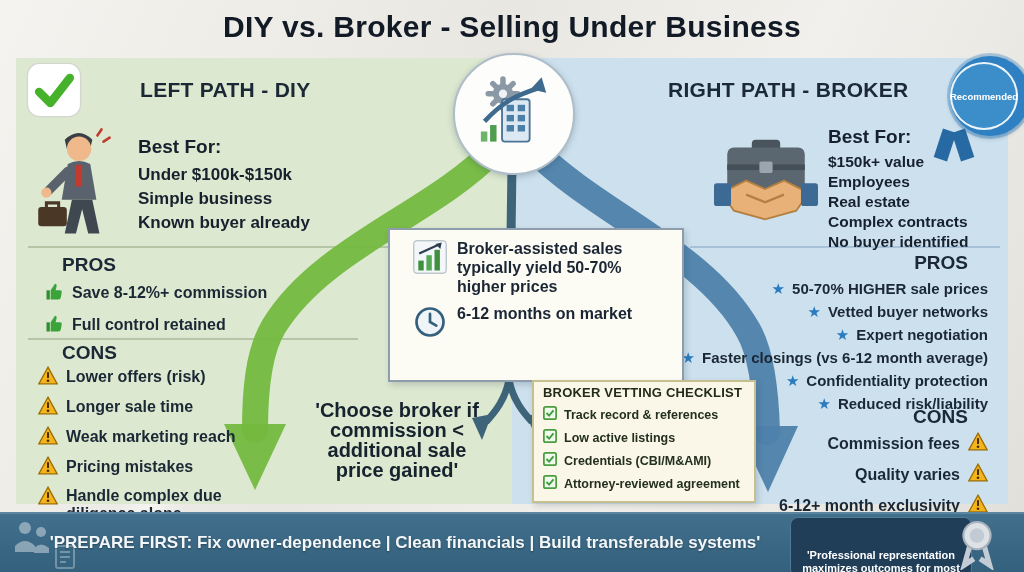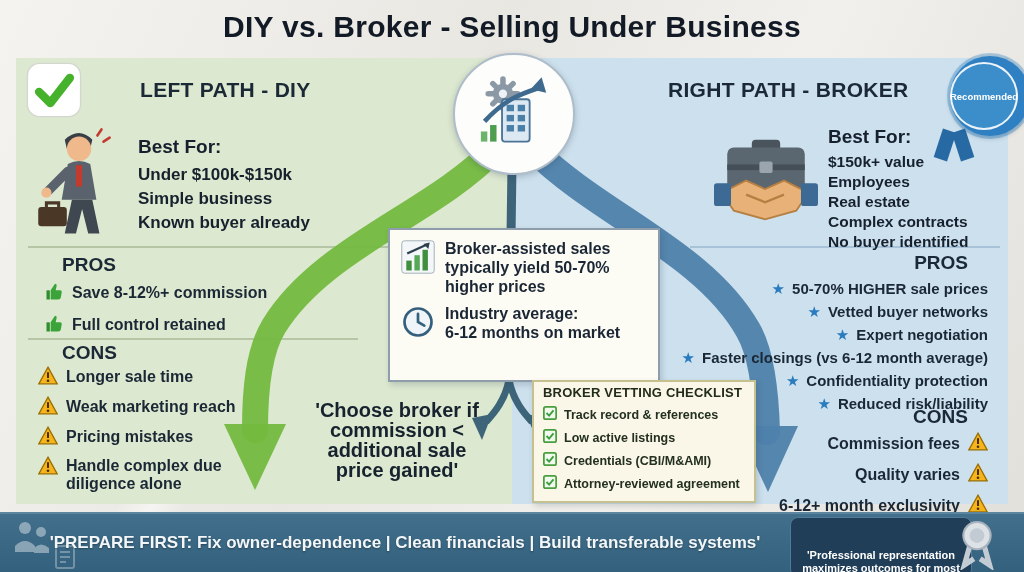--- a/index.html
+++ b/index.html
@@ -40,21 +40,21 @@
   .crow .wrap2{width:162px;line-height:18px;}
   .pros-right{left:620px;top:280px;width:368px;display:flex;flex-direction:column;gap:6px;z-index:4;}
   .rprow{display:flex;justify-content:flex-end;align-items:center;gap:7px;}
   .rprow .txt{font-size:15px;font-weight:bold;color:#1a2734;}
   .star{font-size:15px;color:#2a7cbe;line-height:15px;}
   .cons-right{left:700px;top:432px;width:288px;display:flex;flex-direction:column;gap:8px;z-index:4;}
   .rcrow{display:flex;justify-content:flex-end;align-items:center;gap:8px;}
   .rcrow .txt{font-size:16px;font-weight:bold;color:#1a2734;}
   .center-circle{left:453px;top:53px;width:118px;height:118px;border-radius:50%;background:#fdfdfb;border:2px solid #aebdc9;z-index:5;display:flex;align-items:center;justify-content:center;box-shadow:0 2px 6px rgba(40,60,80,.25);}
   .arrows{left:0;top:0;z-index:3;pointer-events:none;}
-  .stats-box{left:388px;top:228px;width:248px;height:132px;background:#fcfbf4;border:2px solid #8d9dab;z-index:5;padding:9px 10px;box-shadow:2px 3px 6px rgba(40,60,80,.2);}
+  .stats-box{left:388px;top:228px;width:248px;height:132px;background:#fcfbf4;border:2px solid #8d9dab;z-index:5;padding:9px 22px;box-shadow:2px 3px 6px rgba(40,60,80,.2);}
   .stat-row{display:flex;align-items:flex-start;gap:9px;margin-bottom:8px;}
   .stat-txt{font-size:16px;font-weight:bold;color:#1a2634;line-height:19px;}
   .advice{left:309px;top:400px;width:176px;text-align:center;font-size:20px;font-weight:bold;color:#16222e;line-height:20px;z-index:5;}
   .checklist{left:532px;top:380px;width:202px;background:#fbf7e8;border:2px solid #c6c08e;z-index:5;padding:3px 9px;box-shadow:2px 3px 6px rgba(40,60,80,.18);}
   .cl-title{font-size:13px;font-weight:bold;color:#222c18;margin-bottom:6px;letter-spacing:.2px;}
   .cl-row{display:flex;align-items:center;gap:7px;margin-bottom:5px;}
   .cl-txt{font-size:12.5px;font-weight:bold;color:#23301f;}
   .badge-rec{left:910px;top:56px;width:88px;height:104px;z-index:6;}
   .badge-circle{position:absolute;left:4px;top:0;width:80px;height:80px;border-radius:50%;background:#2f80c2;box-shadow:0 0 0 3px rgba(47,128,194,.35),0 2px 5px rgba(30,60,90,.35);display:flex;align-items:center;margin-left:36px;}
   .badge-inner{width:64px;height:64px;border-radius:50%;border:2px solid rgba(255,255,255,.9);background:#3c8ecb;display:flex;align-items:center;justify-content:center;}
@@ -159,20 +159,28 @@
   </div>
 
   <div class="abs sec-title cons-l-title">CONS</div>
   <div class="abs cons-left">
     <div class="crow">
       <span><svg width="20" height="19" viewBox="0 0 24 22">
             <path d="M12 1 L23 21 H1 Z" fill="#f5b31c" stroke="#9a6d00" stroke-width="1.5"></path>
             <rect x="10.8" y="7" width="2.4" height="7" fill="#4a3000"></rect>
             <circle cx="12" cy="17.3" r="1.6" fill="#4a3000"></circle>
           </svg></span>
+      <span class="txt">Lower offers (risk)</span>
+    </div>
+    <div class="crow">
+      <span><svg width="20" height="19" viewBox="0 0 24 22">
+            <path d="M12 1 L23 21 H1 Z" fill="#f5b31c" stroke="#9a6d00" stroke-width="1.5"></path>
+            <rect x="10.8" y="7" width="2.4" height="7" fill="#4a3000"></rect>
+            <circle cx="12" cy="17.3" r="1.6" fill="#4a3000"></circle>
+          </svg></span>
       <span class="txt">Longer sale time</span>
     </div>
     <div class="crow">
       <span><svg width="20" height="19" viewBox="0 0 24 22">
             <path d="M12 1 L23 21 H1 Z" fill="#f5b31c" stroke="#9a6d00" stroke-width="1.5"></path>
             <rect x="10.8" y="7" width="2.4" height="7" fill="#4a3000"></rect>
             <circle cx="12" cy="17.3" r="1.6" fill="#4a3000"></circle>
           </svg></span>
       <span class="txt">Weak marketing reach</span>
     </div>
@@ -231,21 +239,20 @@
             <path d="M33 4 l-7 1.5 5.5 5.5 z" fill="#2c3e50"></path>
           </svg></span>
       <div class="stat-txt">Broker-assisted sales typically yield 50-70% higher prices</div>
     </div>
     <div class="stat-row">
       <span><svg width="36" height="36" viewBox="0 0 40 40">
             <circle cx="20" cy="20" r="15" fill="#eef4f8" stroke="#35607d" stroke-width="3"></circle>
             <path d="M20 11 v9 l7 4" stroke="#35607d" stroke-width="3" fill="none" stroke-linecap="round"></path>
           </svg></span>
       <div>
-        <div class="stat-txt">Industry average:</div>
         <div class="stat-txt">6-12 months on market</div>
       </div>
     </div>
   </div>
 
   <div class="abs advice">'Choose broker if commission &lt; additional sale price gained'</div>
 
   <div class="abs checklist">
     <div class="cl-title">BROKER VETTING CHECKLIST</div>
     <div class="cl-row">

